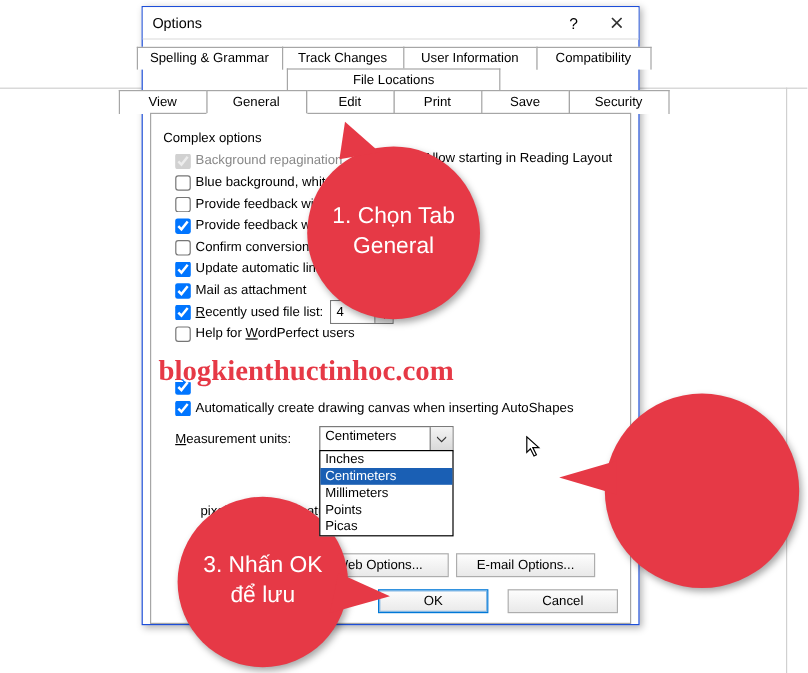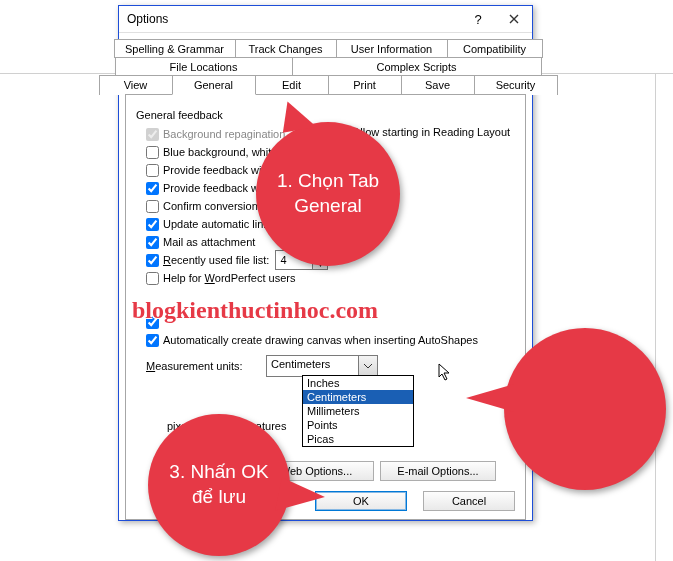--- a/index.html
+++ b/index.html
@@ -37,21 +37,21 @@
   .col2 { position: absolute; left: 210px; top: 10px; width: 180px; }
   .col2 .opt-row { height: 18px; }
 
   .field-row { display: flex; align-items: center; margin-top: 6px; margin-left: 10px; }
   .field-row label { width: 120px; white-space: nowrap; }
   .combo-wrap { position: relative; }
   .combo { display: inline-flex; border: 1px solid #7a7a7a; height: 20px; width: 110px; background:#fff; }
   .combo .val { flex:1; padding: 2px 4px; }
   .combo .btn { width: 18px; border-left: 1px solid #7a7a7a; background: linear-gradient(#f4f4f4,#d8d8d8); display:flex; align-items:center; justify-content:center; }
   .combo .btn svg { width:8px; height:8px; }
-  .dropdown-list { position: absolute; top: 20px; left: 0; width: 110px; border: 1px solid #000; background:#fff; z-index: 20; margin-left: 36px; }
+  .dropdown-list { position: absolute; top: 20px; left: 0; width: 110px; border: 1px solid #000; background:#fff; z-index: 20; }
   .dropdown-list .li { padding: 1px 4px; white-space: nowrap; font-size:11px; }
   .dropdown-list .li.sel { background: #1a5fb4; color:#fff; }
 
   .pixels-row { margin-top: 42px; margin-left: 10px; display:flex; align-items:center; }
   .pixels-row .tail { margin-left: 4px; }
 
   .btn-row { position: absolute; bottom: 38px; left: 10px; right: 10px; display: flex; gap: 6px; justify-content: flex-start; }
   .wbtn { border: 1px solid #adadad; background: linear-gradient(#fdfdfd,#e9e9e9); padding: 3px 10px; font-size: 11px; min-width: 94px; text-align:center; }
   .wbtn2 { min-width: 94px; }
   .footer-btns { position: absolute; right: 10px; bottom: 8px; display:flex; gap:16px; }
@@ -98,36 +98,35 @@
       <div class="tab-row">
         <div class="tab" style="min-width:104px;text-align:center">Spelling &amp; Grammar</div>
         <div class="tab" style="min-width:84px;text-align:center">Track Changes</div>
         <div class="tab" style="min-width:94px;text-align:center">User Information</div>
         <div class="tab" style="min-width:78px;text-align:center">Compatibility</div>
       </div>
     </div>
     <div class="tab-row-wrap tab-row2">
       <div class="tab-row">
         <div class="tab" style="min-width:160px;text-align:center">File Locations</div>
-        <div class="tab" style="min-width:232px;text-align:center">Complex Scripts</div>
       </div>
     </div>
     <div class="tab-row-wrap tab-row2">
       <div class="tab-row">
         <div class="tab" style="min-width:56px;text-align:center">View</div>
         <div class="tab active" style="min-width:66px;text-align:center">General</div>
         <div class="tab" style="min-width:56px;text-align:center">Edit</div>
         <div class="tab" style="min-width:56px;text-align:center">Print</div>
         <div class="tab" style="min-width:56px;text-align:center">Save</div>
         <div class="tab" style="min-width:66px;text-align:center">Security</div>
       </div>
     </div>
 
     <div class="tab-panel">
-      <div class="group-label">General feedback</div>
+      <div class="group-label">Complex options</div>
 
       <div class="opts">
         <div class="opt-row disabled">
           <input type="checkbox" checked="" disabled="" style="">
           <label>Background repagination</label>
         </div>
         <div class="opt-row">
           <input type="checkbox" style="">
           <label>Blue background, white text</label>
         </div>

